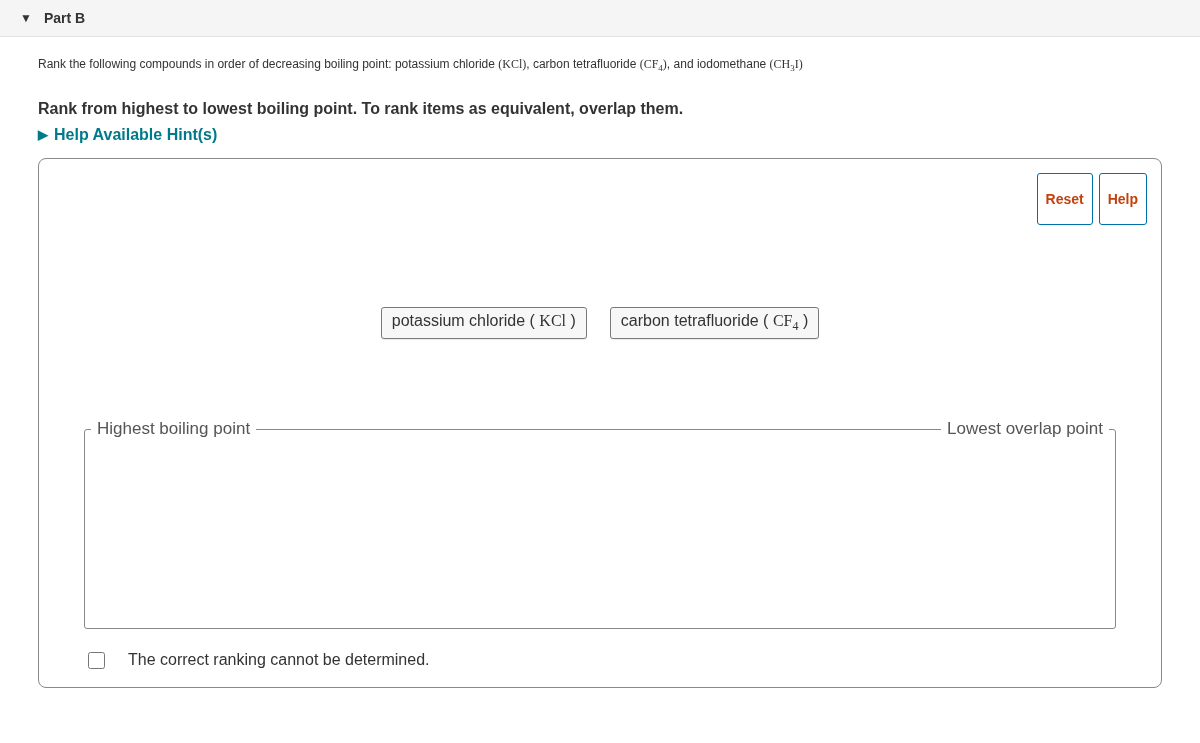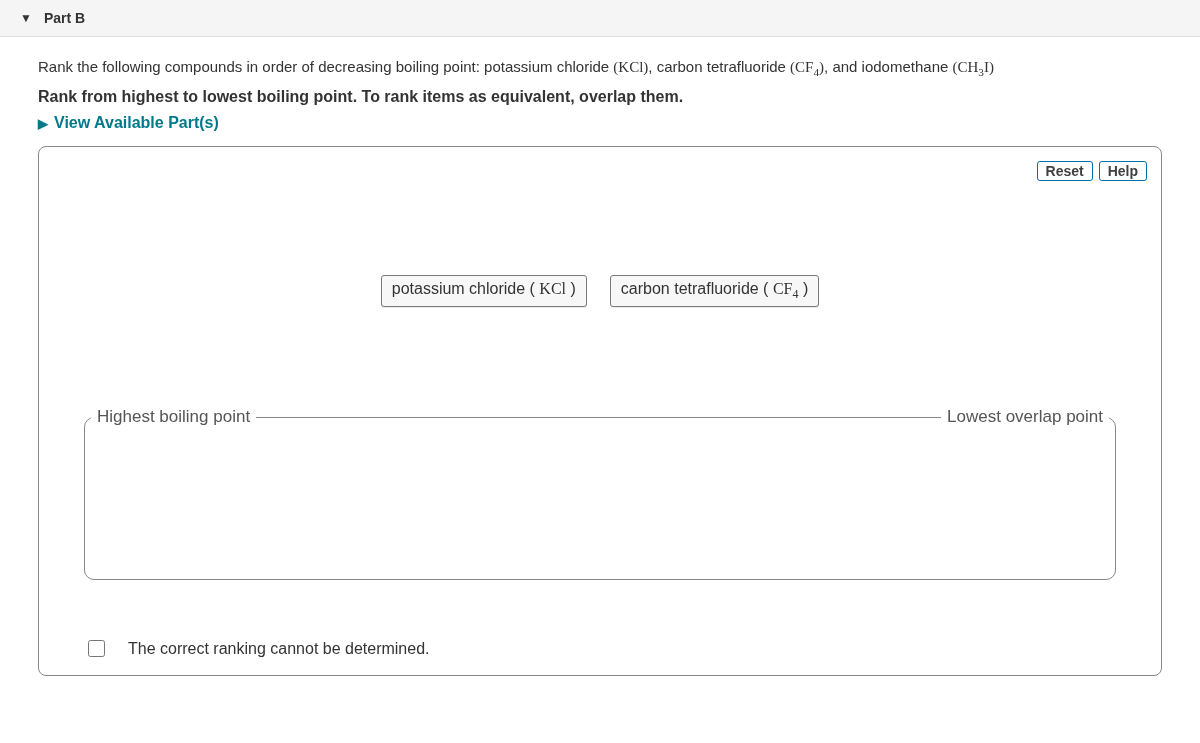--- a/index.html
+++ b/index.html
@@ -22,23 +22,23 @@
     color: #333;
   }
   .part-header .title {
     font-weight: bold;
     font-size: 14px;
   }
   .content {
     padding: 18px 38px 20px 38px;
   }
   .prompt-text {
-    font-size: 15px;
+    font-size: 12px;
     line-height: 1.6;
-    margin-bottom: 7px;
+    margin-bottom: 24px;
   }
   .instruction-text {
     font-size: 16px;
     font-weight: bold;
     margin-bottom: 8px;
   }
   .hints-link {
     color: #007a8a;
     font-weight: bold;
     font-size: 16px;
@@ -59,30 +59,30 @@
   .top-buttons {
     position: absolute;
     top: 14px;
     right: 14px;
     display: flex;
     gap: 6px;
   }
   .btn {
     border: 1.5px solid #0070a8;
     background: #fff;
-    color: #404040;
+    color: #c2410c;
     font-weight: bold;
     font-size: 14px;
-    padding: 1px 8px;
+    padding: 17px 8px;
     border-radius: 3px;
     cursor: pointer;
   }
   .item-pool {
     position: absolute;
-    top: 128px;
+    top: 148px;
     left: 0;
     right: 0;
     display: flex;
     justify-content: center;
     gap: 23px;
   }
   .compound-item {
     border: 1.5px solid #7a7a7a;
     background: #f7f7f7;
     border-radius: 3px;
@@ -92,23 +92,23 @@
     white-space: nowrap;
     box-shadow: 0 1px 1px rgba(0,0,0,0.08);
   }
   .formula { font-family: 'Times New Roman', serif; }
   sub { font-size: 0.75em; }
   .drop-zone {
     position: absolute;
     left: 45px;
     right: 45px;
     top: 270px;
-    height: 163px;
+    height: 200px;
     border: 1px solid #888;
-    border-radius: 10px;
+    border-radius: 3px;
     background: #fff;
   }
   .zone-label {
     position: absolute;
     top: -11px;
     background: #fff;
     padding: 0 6px;
     font-size: 17px;
     color: #555;
   }
@@ -139,21 +139,21 @@
 <div class="content">
 
   <div class="prompt-text">
     <span>Rank the following compounds in order of decreasing boiling point:  potassium chloride </span><span class="formula">(KCl)</span><span>, carbon tetrafluoride </span><span class="formula"><span>(CF</span><sub>4</sub><span>)</span></span><span>, and iodomethane </span><span class="formula"><span>(CH</span><sub>3</sub><span>I)</span></span>
   </div>
 
   <div class="instruction-text">Rank from highest to lowest boiling point. To rank items as equivalent, overlap them.</div>
 
   <div class="hints-link">
     <span class="tri">▶</span>
-    <span>View Available Part(s)</span>
+    <span>Help Available Hint(s)</span>
   </div>
 
   <div class="workspace">
 
     <div class="top-buttons">
       <button class="btn">Reset</button>
       <button class="btn">Help</button>
     </div>
 
     <div class="item-pool">

